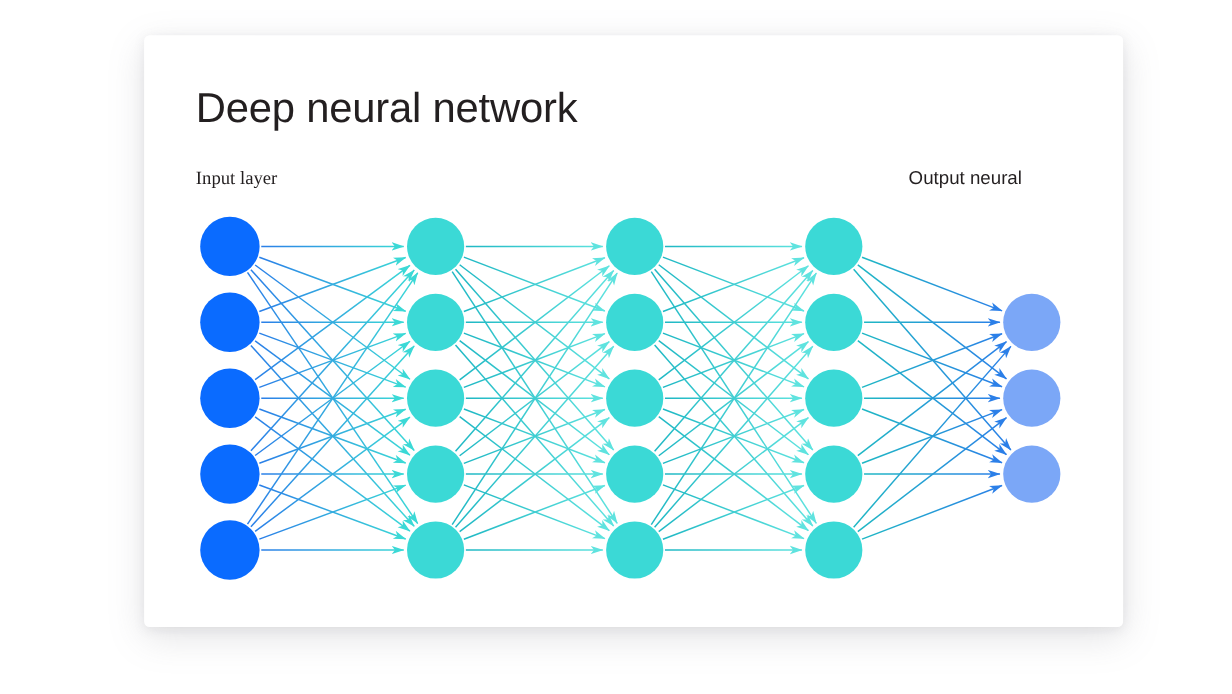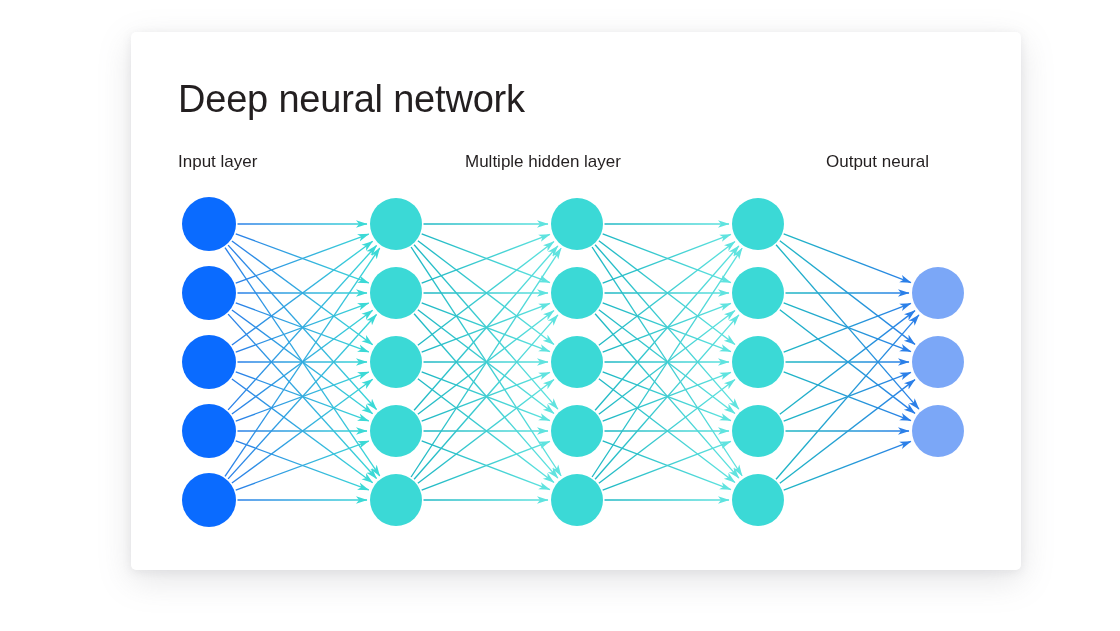--- a/index.html
+++ b/index.html
@@ -44,21 +44,21 @@
     letter-spacing: -0.2px;
     white-space: nowrap;
   }
   .layer-label {
     position: absolute;
     font-size: 17px;
     font-weight: 400;
     color: #231f20;
     white-space: nowrap;
   }
-  #label-input  { left: 162px; top: 152px; }
+  #label-input  { left: 162px; top: 152px; font-family: Liberation Serif, serif; }
   #label-hidden { left: 449px; top: 152px; }
   #label-output { left: 810px; top: 152px; }
 
   
   #net {
     position: absolute;
     left: 0; top: 0;
     width: 1120px;
     height: 631px;
     pointer-events: none;
@@ -68,21 +68,20 @@
 </head>
 <body>
 
 <div id="stage">
 
   <div id="card"></div>
 
   <div id="title">Deep neural network</div>
 
   <div class="layer-label" id="label-input">Input layer</div>
-  <div class="layer-label" id="label-hidden">Multiple hidden layer</div>
   <div class="layer-label" id="label-output">Output neural</div>
 
   <svg id="net" viewBox="0 0 1120 631">
     <defs id="net-defs">
         <marker id="ah0" markerWidth="9" markerHeight="9" refX="8.2" refY="3.1" orient="auto" markerUnits="strokeWidth">
           <path d="M0,0.25 L8.6,3.1 L0,5.95 L2.3,3.1 Z" fill="#3bd9d6"></path>
         </marker>
         <linearGradient id="eg0" gradientUnits="userSpaceOnUse" x1="221.5" y1="224" x2="351" y2="224">
           <stop offset="0" stop-color="#2b7fe8"></stop>
           <stop offset="1" stop-color="#3bd9d6"></stop>

